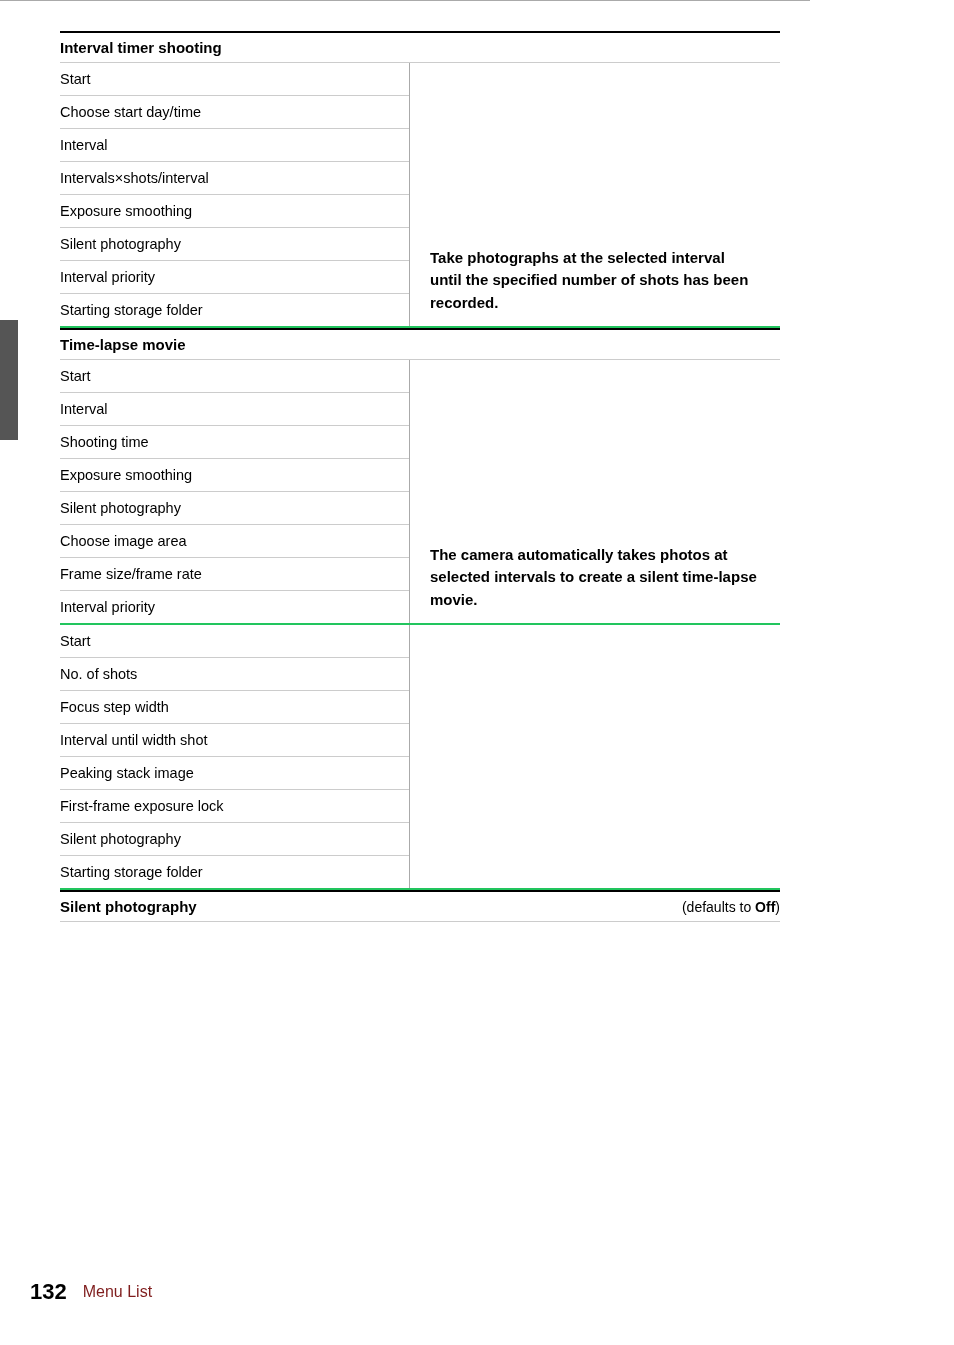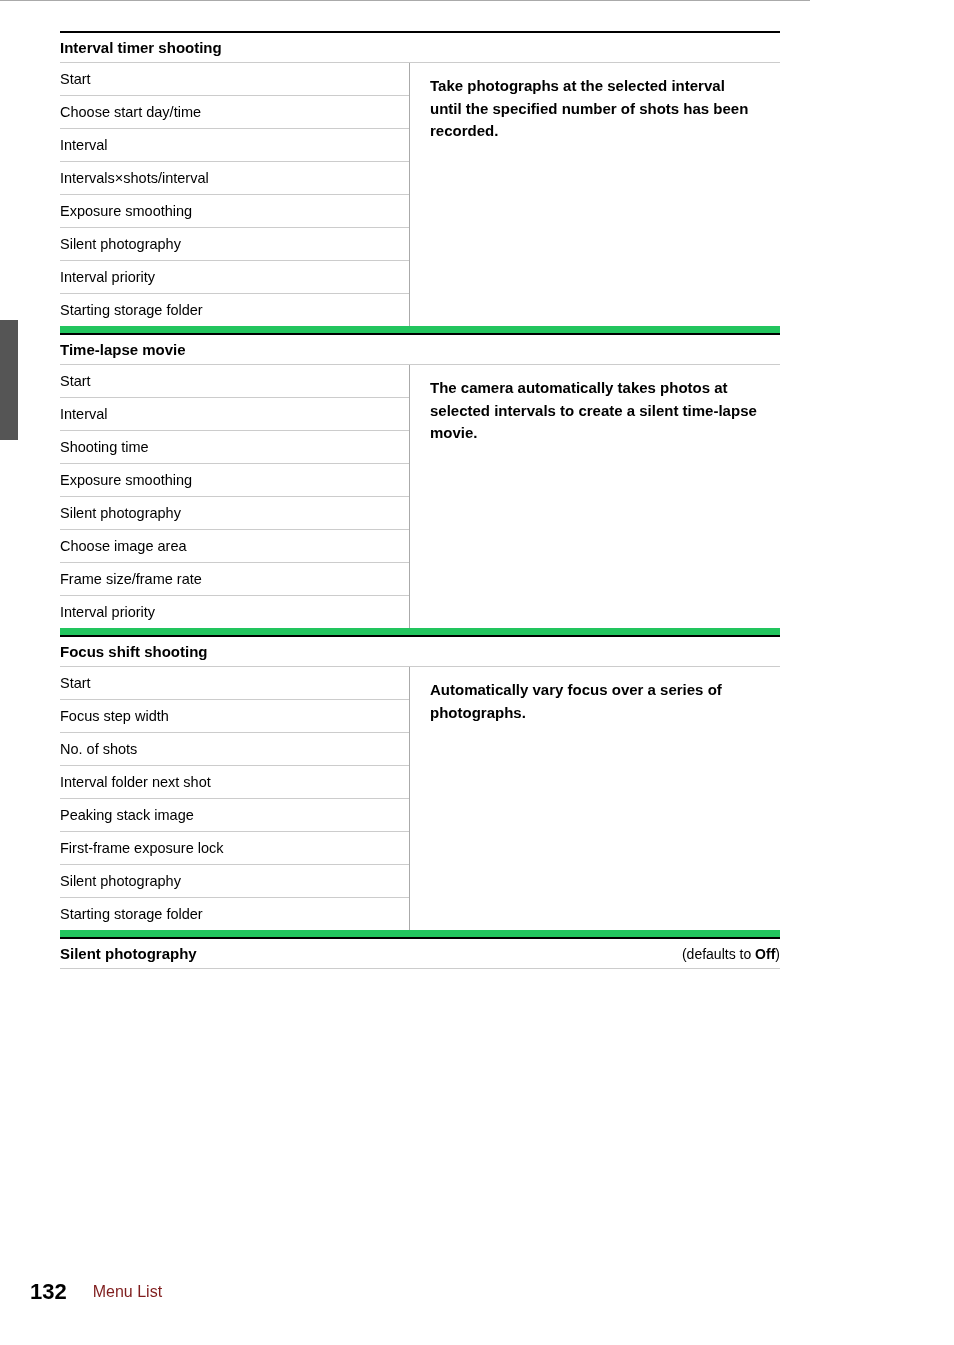--- a/index.html
+++ b/index.html
@@ -63,21 +63,22 @@
       color: #000000;
     }
 
     .section-header-right strong {
       font-weight: bold;
     }
 
     
     .section-body {
       display: flex;
-      border-bottom: 7px solid #22c55e;
+      border-bottom: 2px solid #22c55e;
+      align-items: flex-end;
     }
 
     .left-col {
       width: 350px;
       flex-shrink: 0;
       border-right: 1px solid #aaaaaa;
     }
 
     .right-col {
       flex: 1;
@@ -99,21 +100,21 @@
       border-bottom: none;
     }
 
     
     .page-footer {
       position: absolute;
       bottom: 40px;
       left: 30px;
       display: flex;
       align-items: center;
-      gap: 26px;
+      gap: 16px;
     }
 
     .page-number {
       font-size: 22px;
       font-weight: bold;
       color: #000000;
     }
 
     .page-label {
       font-size: 16px;
@@ -165,35 +166,31 @@
         <div class="menu-item">Shooting time</div>
         <div class="menu-item">Exposure smoothing</div>
         <div class="menu-item">Silent photography</div>
         <div class="menu-item">Choose image area</div>
         <div class="menu-item">Frame size/frame rate</div>
         <div class="menu-item">Interval priority</div>
       </div>
       <div class="right-col">The camera automatically takes photos at selected intervals to create a silent time-lapse movie.</div>
     </div>
 
-    <div class="section-header">
-      <span class="section-header-text">Focus shift shooting</span>
-    </div>
     <div class="section-body">
       <div class="left-col">
         <div class="menu-item">Start</div>
+        <div class="menu-item">No. of shots</div>
         <div class="menu-item">Focus step width</div>
-        <div class="menu-item">No. of shots</div>
-        <div class="menu-item">Interval folder next shot</div>
+        <div class="menu-item">Interval until width shot</div>
         <div class="menu-item">Peaking stack image</div>
         <div class="menu-item">First-frame exposure lock</div>
         <div class="menu-item">Silent photography</div>
         <div class="menu-item">Starting storage folder</div>
       </div>
-      <div class="right-col">Automatically vary focus over a series of photographs.</div>
     </div>
 
     <div class="section-header">
       <span class="section-header-text">Silent photography</span>
       <span class="section-header-right">
         <span>(defaults to </span><strong>Off</strong><span>)</span>
       </span>
     </div>
 
   </div>

